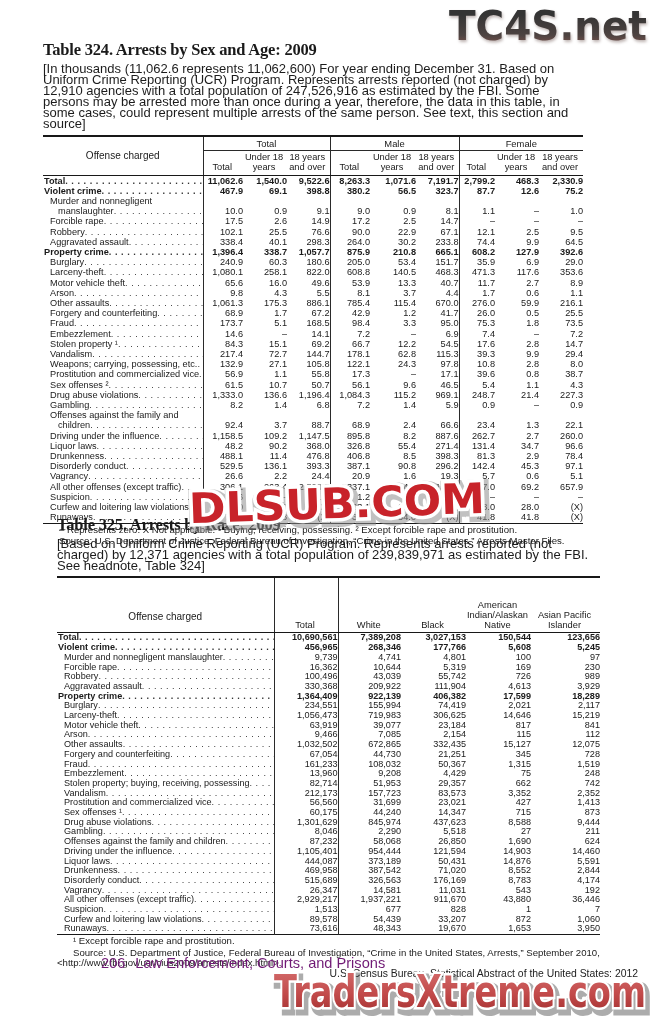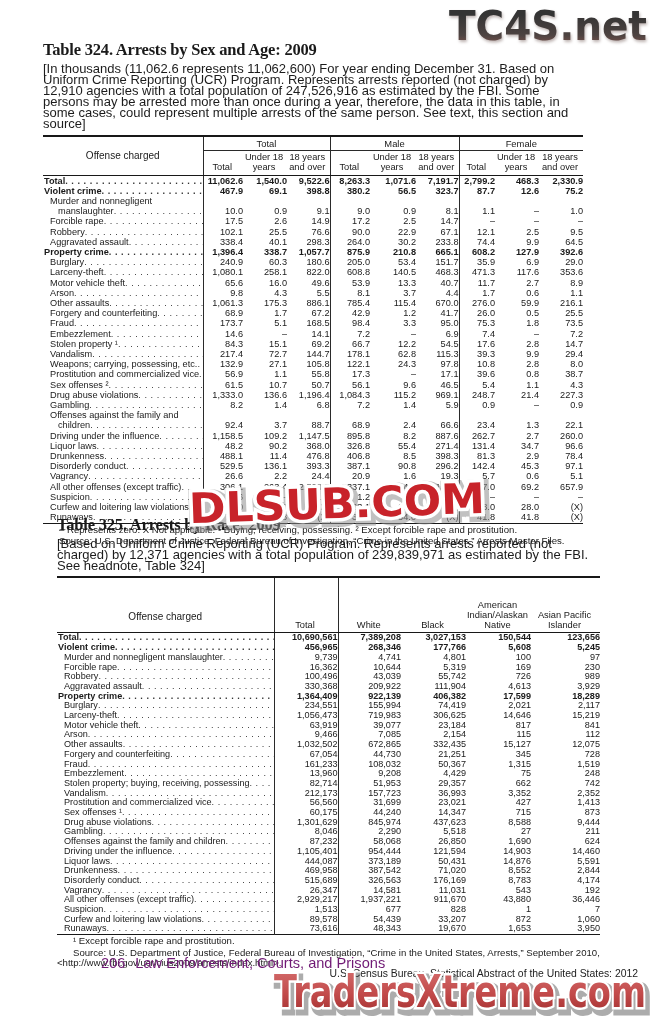--- a/index.html
+++ b/index.html
@@ -871,21 +871,21 @@
         </tr>
         <tr>
           <td class="stub vr">
             <div class="stubflex">
               <span class="lbl ind1">Vandalism</span>
               <span class="dots"></span>
             </div>
           </td>
           <td class="num vr">212,173</td>
           <td class="num">157,723</td>
-          <td class="num">36,993</td>
+          <td class="num">83,573</td>
           <td class="num">3,352</td>
           <td class="num">2,352</td>
         </tr>
         <tr>
           <td class="stub vr">
             <div class="stubflex">
               <span class="lbl ind1">Prostitution and commercialized vice</span>
               <span class="dots"></span>
             </div>
           </td>

